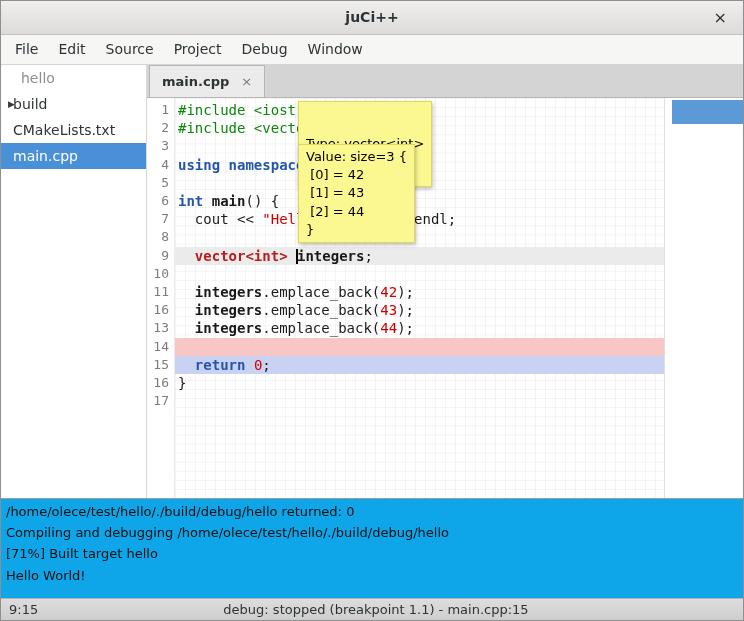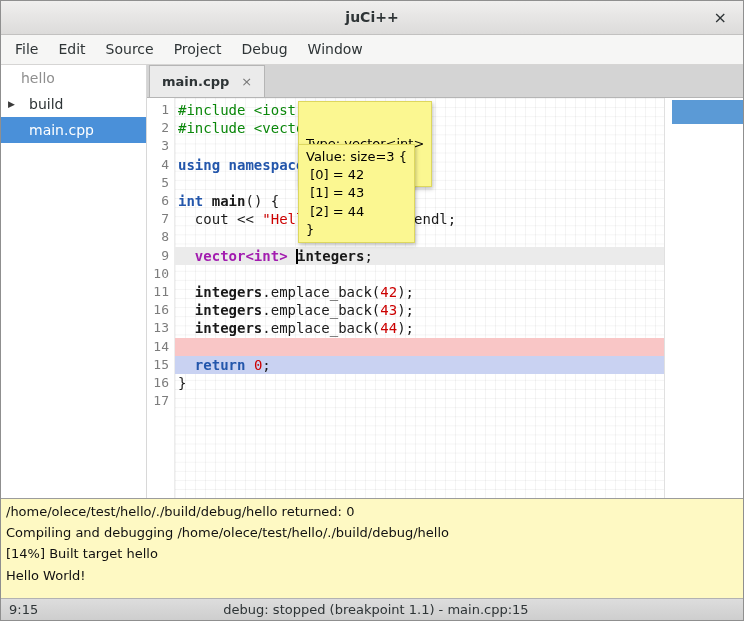--- a/index.html
+++ b/index.html
@@ -44,21 +44,21 @@
   .project-label {
     height:26px; line-height:26px; padding-left:20px;
     color:#8e8e8e; font-size:14px;
   }
   .tree-row {
     position:relative; height:26px; line-height:26px; font-size:14px; color:#2e3436;
   }
   .tree-row .expander {
     position:absolute; left:7px; top:0; font-size:9px; line-height:26px; color:#3a3a3a;
   }
-  .tree-row .tree-label { padding-left:28px; display:block; }
+  .tree-row .tree-label { padding-left:12px; display:block; }
   .tree-row.selected { background:#4a90d9; color:#ffffff; }
 
   
   .tabbar {
     position:absolute; left:146px; right:0; top:64px; height:33px;
     background:#d4d4d4; border-bottom:1px solid #b5b5b5;
     display:flex; align-items:flex-end; padding-left:2px;
   }
   .tab {
     height:32px; background:#ebebeb;
@@ -97,21 +97,21 @@
   .hl-breakpoint { background:var(--breakpoint-line,#f9c6c6); }
   .hl-debug-stop { background:var(--debug-line,#c9d2f2); }
   .code-layer { position:absolute; left:0; top:0; right:0; bottom:0; z-index:3; }
   .code-line {
     position:absolute; left:31px; right:0; height:18.2px; line-height:18.2px;
     font-family:"DejaVu Sans Mono", monospace; font-size:14px; white-space:pre;
     color:#1a1a1a;
   }
   .tok-plain   { color:#1a1a1a; }
   .tok-kw      { color:#2356ab; font-weight:bold; }
-  .tok-type    { color:#a21caf; font-weight:bold; }
+  .tok-type    { color:#b91c1c; font-weight:bold; }
   .tok-preproc { color:#0a870a; }
   .tok-str     { color:#cc0000; }
   .tok-num     { color:#cc0000; }
   .tok-bold    { color:#1a1a1a; font-weight:bold; }
   .caret {
     display:inline-block; width:2px; height:15px; background:#000;
     vertical-align:-3px; margin-right:-1px;
   }
   .scroll-thumb {
     position:absolute; right:0; top:2px; width:71px; height:24px;
@@ -124,21 +124,21 @@
     box-shadow:1px 2px 4px rgba(0,0,0,0.25);
     font-size:13px; color:#000; padding:3px 7px; white-space:pre; z-index:6;
   }
   .tooltip-type  { left:151px; top:3px; }
   .tooltip-value { left:151px; top:46px; }
   .tt-line { line-height:18.2px; }
 
   
   .terminal {
     position:absolute; left:0; right:0; top:497px; height:100px;
-    background:#fef9c3; border-top:1px solid #9c9c9c;
+    background:#0ea5e9; border-top:1px solid #9c9c9c;
     padding:2px 0 0 0; overflow:hidden;
   }
   .term-line {
     padding-left:5px; line-height:21.2px; font-size:13px; color:#111;
     white-space:pre;
   }
 
   
   .statusbar {
     position:absolute; left:0; right:0; top:597px; height:22px;
@@ -170,20 +170,23 @@
       <div class="menu-item">Debug</div>
       <div class="menu-item">Window</div>
     </div>
 
   <div class="sidebar">
     <div class="project-label">hello</div>
     <div>
         <div class="tree-row">
           <span class="expander">▶</span>
           <span class="tree-label">build</span>
+        </div>
+        <div class="tree-row">
+          <span class="tree-label">CMakeLists.txt</span>
         </div>
         <div class="tree-row selected">
           <span class="tree-label">main.cpp</span>
         </div>
       </div>
   </div>
 
   <div class="tabbar">
     <div class="tab">
       <span class="tab-label">main.cpp</span>
@@ -241,21 +244,21 @@
 
     <div class="tooltip tooltip-type">
       <div class="tt-line">Type: vector&lt;int&gt;</div>
     </div>
     <div class="tooltip tooltip-value"><div class="tt-line">Value: size=3 {</div><div class="tt-line"> [0] = 42</div><div class="tt-line"> [1] = 43</div><div class="tt-line"> [2] = 44</div><div class="tt-line">}</div></div>
   </div>
 
   <div class="terminal">
       <div class="term-line">/home/olece/test/hello/./build/debug/hello returned: 0</div>
       <div class="term-line">Compiling and debugging /home/olece/test/hello/./build/debug/hello</div>
-      <div class="term-line">[14%] Built target hello</div>
+      <div class="term-line">[71%] Built target hello</div>
       <div class="term-line">Hello World!</div>
     </div>
 
   <div class="statusbar">
     <span class="time">9:15</span>
     <span class="status-text">debug: stopped (breakpoint 1.1) - main.cpp:15</span>
   </div>
 
 </div>
 

